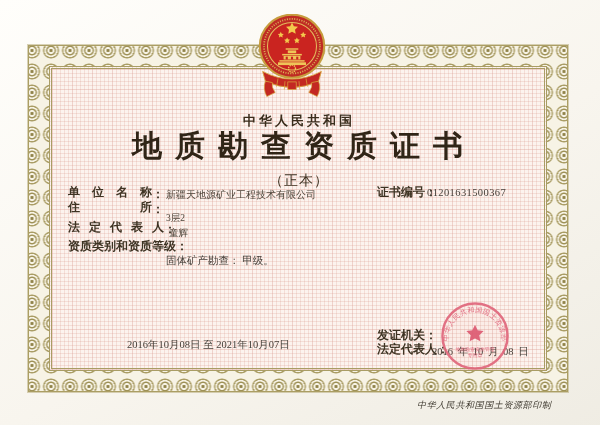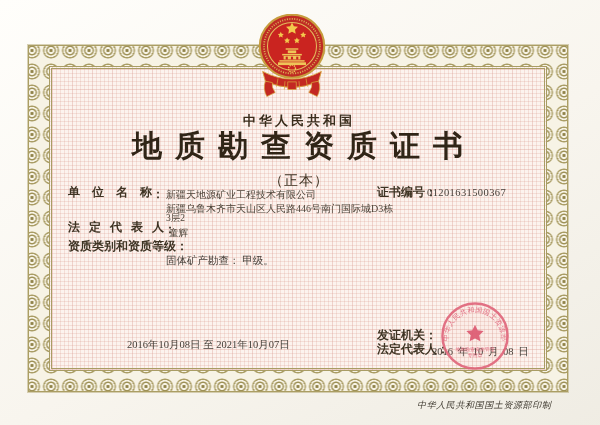--- a/index.html
+++ b/index.html
@@ -98,21 +98,23 @@
   <div class="abs center copy-type" style="left:299px;top:172px;">（正本）</div>
 
   <div class="abs" style="left:68px;top:184px;">
     <span class="lbl jl w84">单位名称</span><span class="lbl">：</span>
   </div>
   <div class="abs lbl" style="left:377px;top:184px;">证书编号：</div>
 
   <div class="abs val" style="left:166px;top:188px;">新疆天地源矿业工程技术有限公司</div>
   <div class="abs v105" style="left:427px;top:187px;letter-spacing:.4px;">01201631500367</div>
 
-  <div class="abs val" style="left:166px;top:202px;">新疆乌鲁木齐市天山区人民路446号南门国际城D3栋</div>
+  <div class="abs" style="left:68px;top:199px;">
+    <span class="lbl jl w84">住所</span><span class="lbl">：</span>
+  </div>
   <div class="abs val" style="left:166px;top:212px;font-size:9.5px;">3层2</div>
 
   <div class="abs" style="left:68px;top:219px;">
     <span class="lbl jl w96">法定代表人</span><span class="lbl">：</span>
   </div>
   <div class="abs val" style="left:169px;top:227px;font-size:9.5px;">童辉</div>
 
   <div class="abs lbl" style="left:68px;top:238px;">资质类别和资质等级：</div>
   <div class="abs v105" style="left:166px;top:254px;">固体矿产勘查： 甲级。</div>
 

